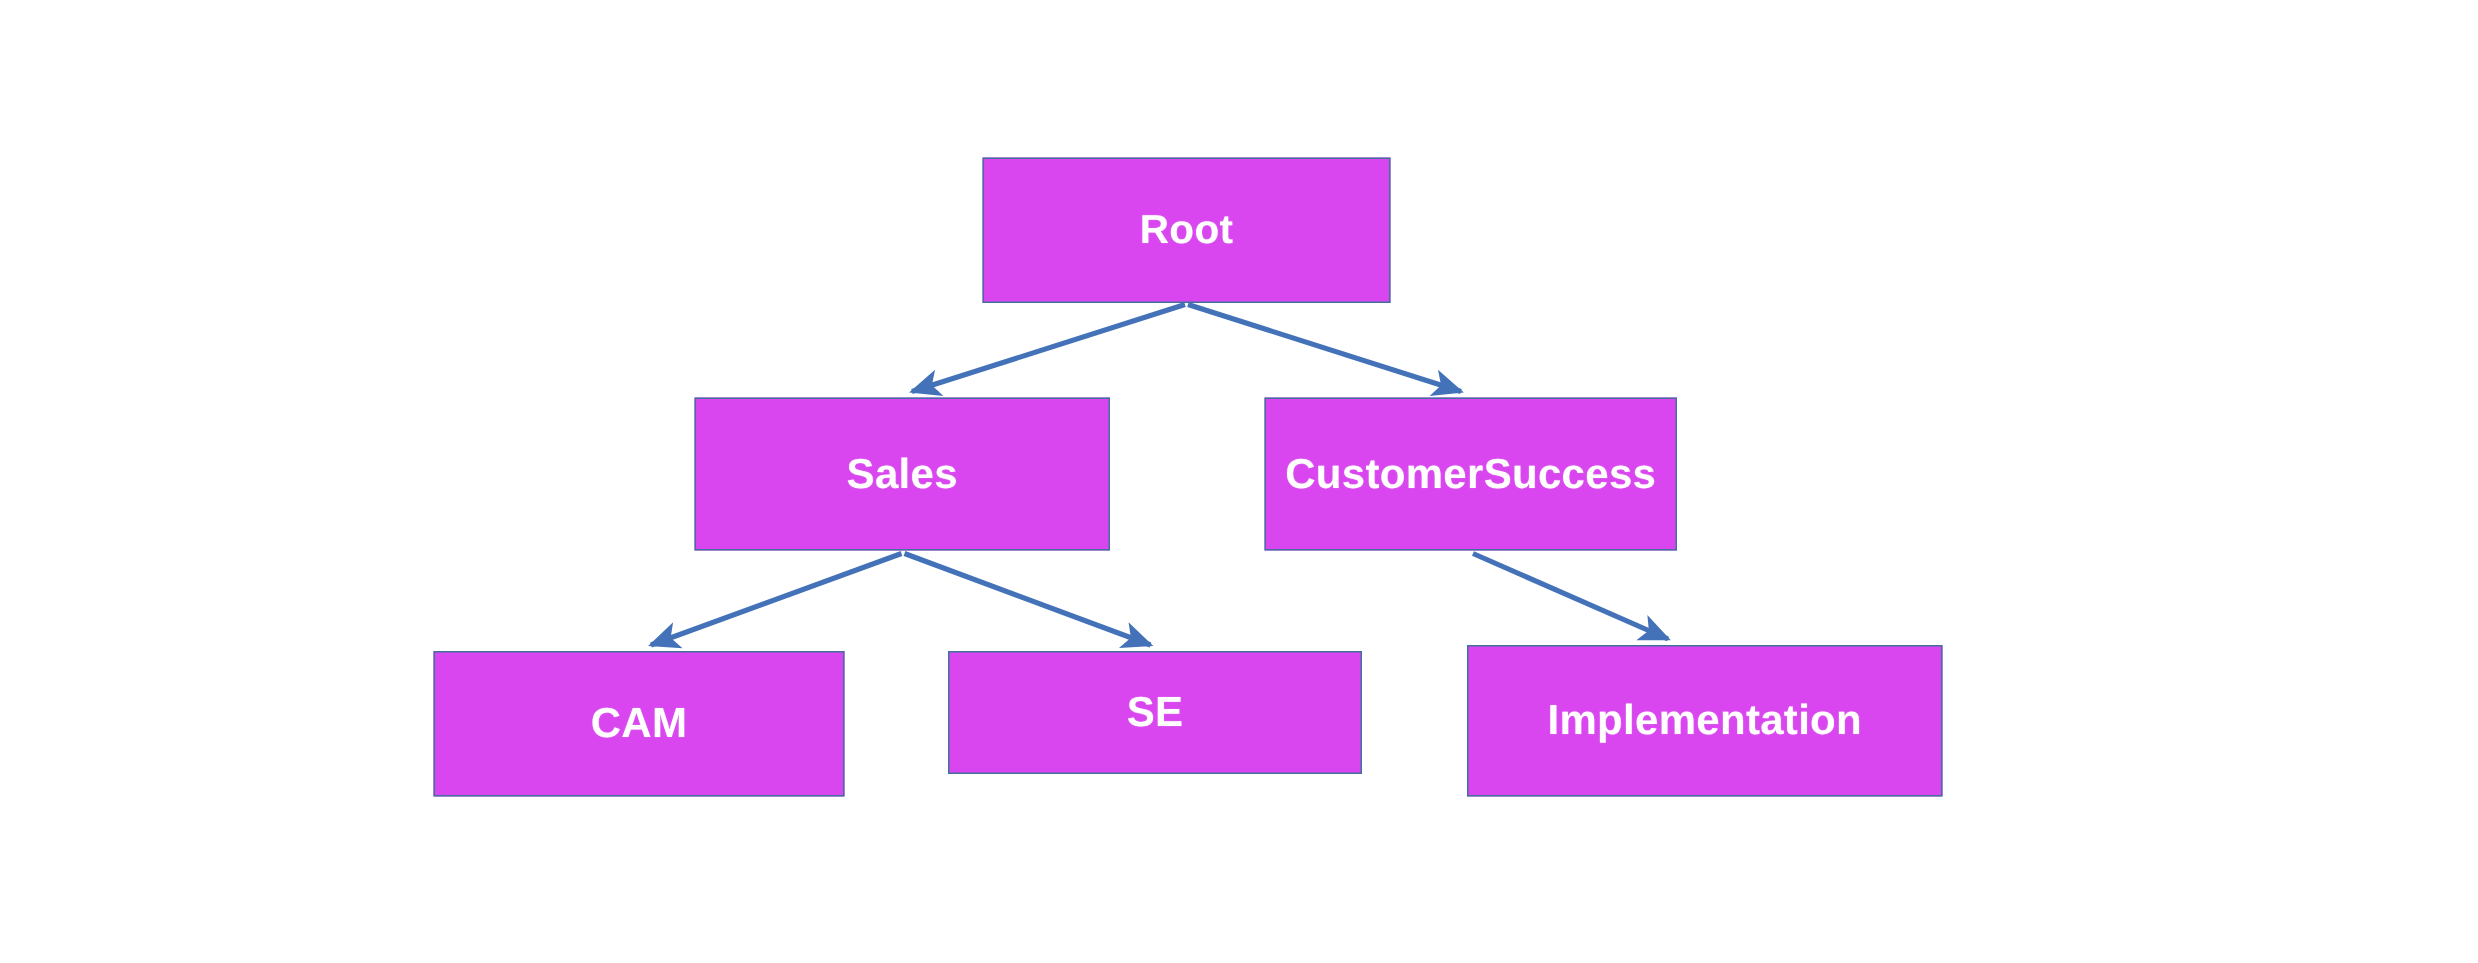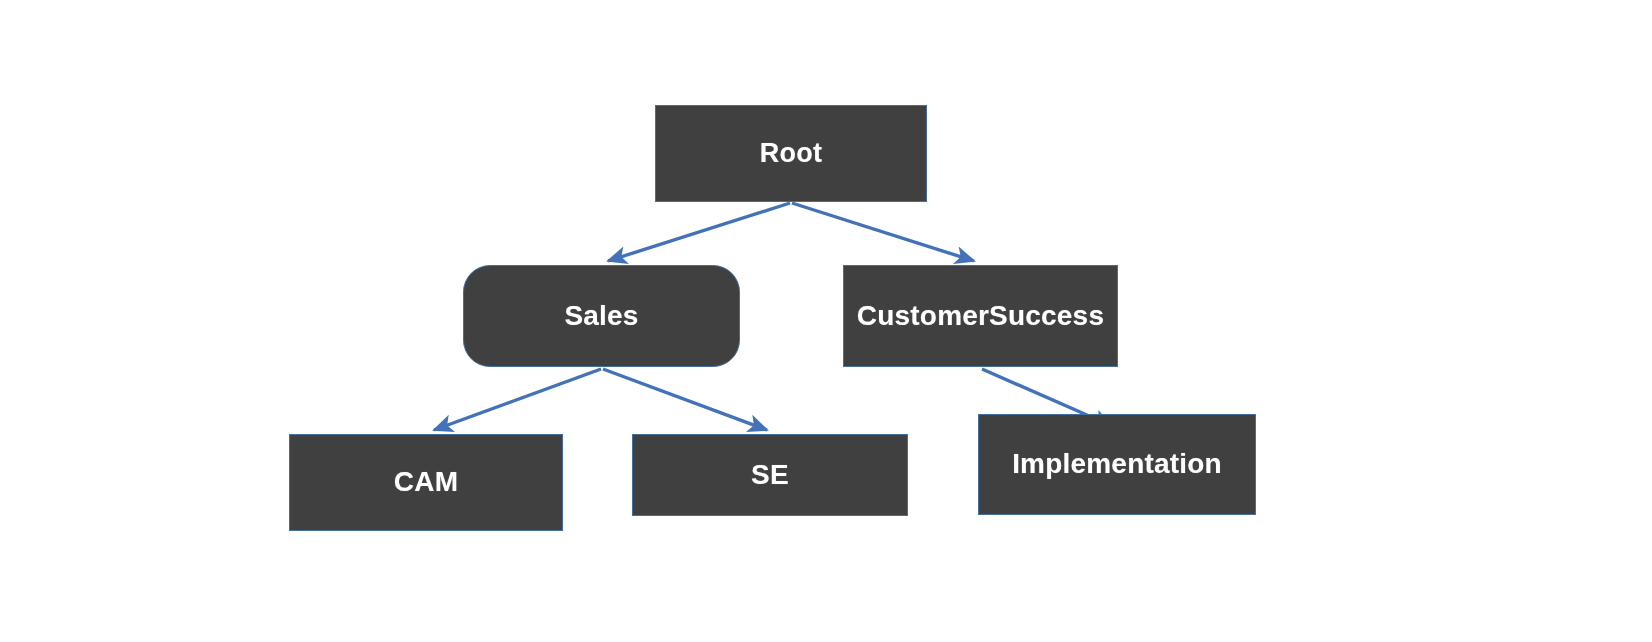--- a/index.html
+++ b/index.html
@@ -25,46 +25,46 @@
     width: 1652px;
     height: 642px;
     pointer-events: none;
   }
   .node {
     position: absolute;
     box-sizing: border-box;
     display: flex;
     align-items: center;
     justify-content: center;
-    background: #404040;
+    background: #d946ef;
     border: 1px solid #43709f;
     color: #ffffff;
     text-align: center;
     line-height: 1.1;
     letter-spacing: 0.2px;
     z-index: 2;
   }
   .node-label {
     display: block;
     padding: 0 8px;
     white-space: nowrap;
     font-weight: 600;
     text-shadow: 0 0 1px rgba(255,255,255,0.35);
   }
   
   .n-root  { left: 655px; top: 105px;  width: 272px; height: 97px; }
   .n-root .node-label  { font-size: 27px; }
 
-  .n-sales { left: 463px; top: 265px;  width: 277px; height: 102px; border-radius: 27px; }
+  .n-sales { left: 463px; top: 265px;  width: 277px; height: 102px; }
   .n-cs    { left: 843px; top: 265px;  width: 275px; height: 102px; text-align: right; }
   .n-sales .node-label, .n-cs .node-label { font-size: 28px; }
 
   .n-cam   { left: 289px; top: 434px;  width: 274px; height: 97px; }
   .n-se    { left: 632px; top: 434px;  width: 276px; height: 82px; }
-  .n-impl  { left: 978px; top: 414px;  width: 278px; height: 101px; }
+  .n-impl  { left: 978px; top: 430px;  width: 317px; height: 101px; }
   .n-cam .node-label, .n-se .node-label, .n-impl .node-label { font-size: 28px; }
 </style>
 </head>
 <body>
 
 <div id="canvas">
 
   <svg id="edge-layer" viewBox="0 0 1652 642" width="1652" height="642" xmlns="http://www.w3.org/2000/svg">
     <defs>
       <marker id="arrowhead" markerWidth="7" markerHeight="7" refX="5.6" refY="3.1" orient="auto" markerUnits="strokeWidth">

